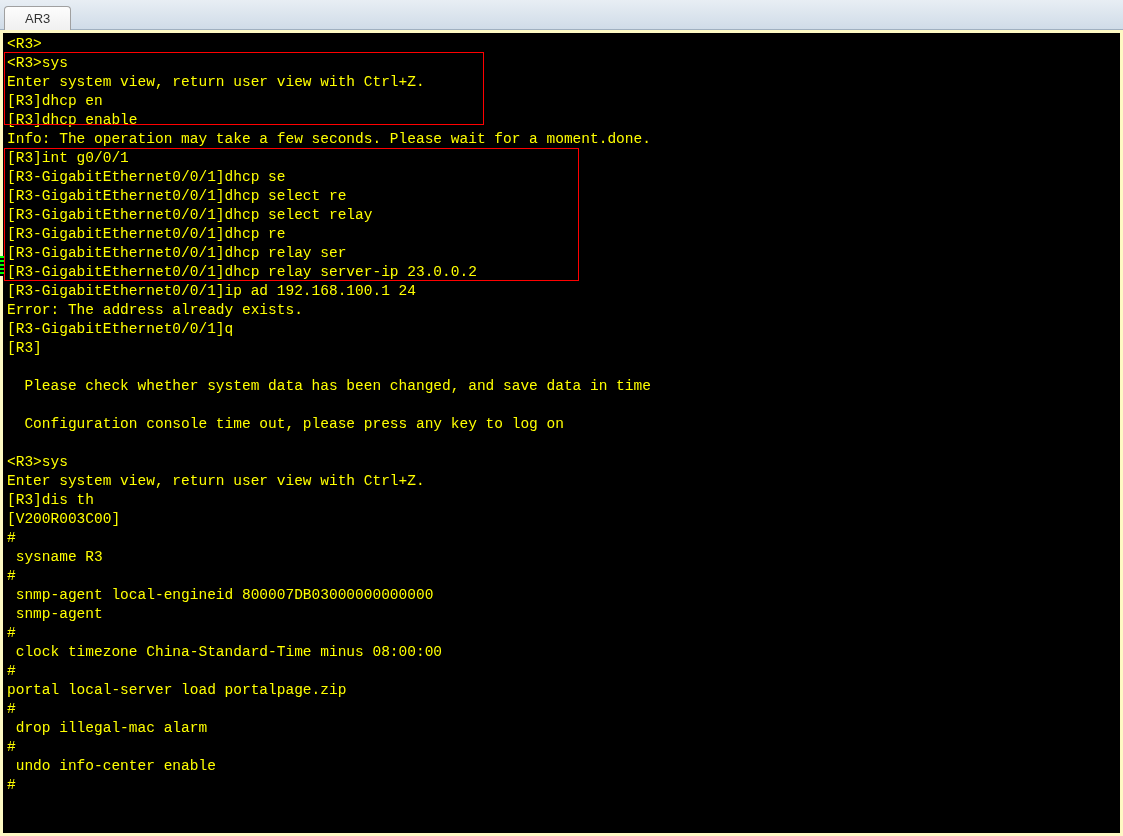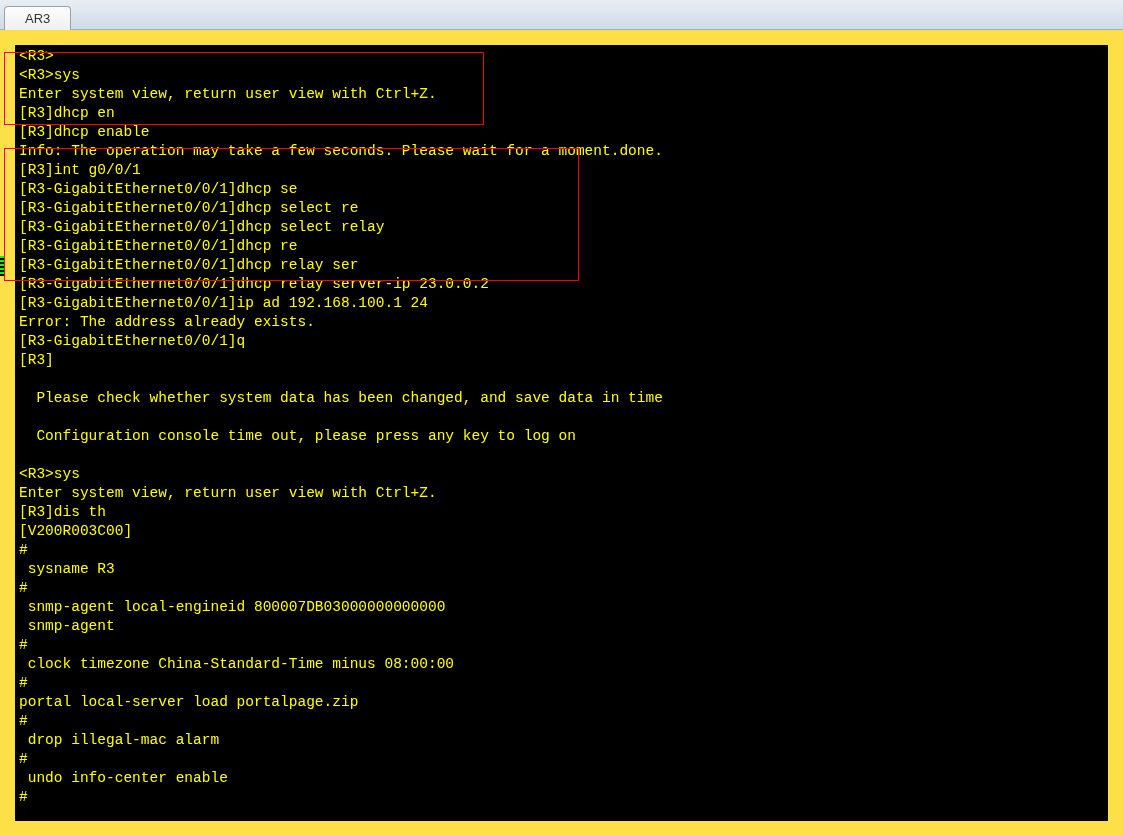--- a/index.html
+++ b/index.html
@@ -28,22 +28,22 @@
     font-family: Arial, sans-serif;
     font-size: 13px;
     color: #333;
     position: relative;
     top: 1px;
   }
   .terminal-wrap {
     position: relative;
     width: 100%;
     height: calc(100% - 30px);
-    background: #fde047;
-    padding: 15px;
+    background: #fef9c3;
+    padding: 3px;
   }
   .terminal {
     position: relative;
     width: 100%;
     height: 100%;
     background: #000;
     color: #ffff00;
     font-family: "Courier New", "Lucida Console", monospace;
     font-size: 14.5px;
     line-height: 19px;

